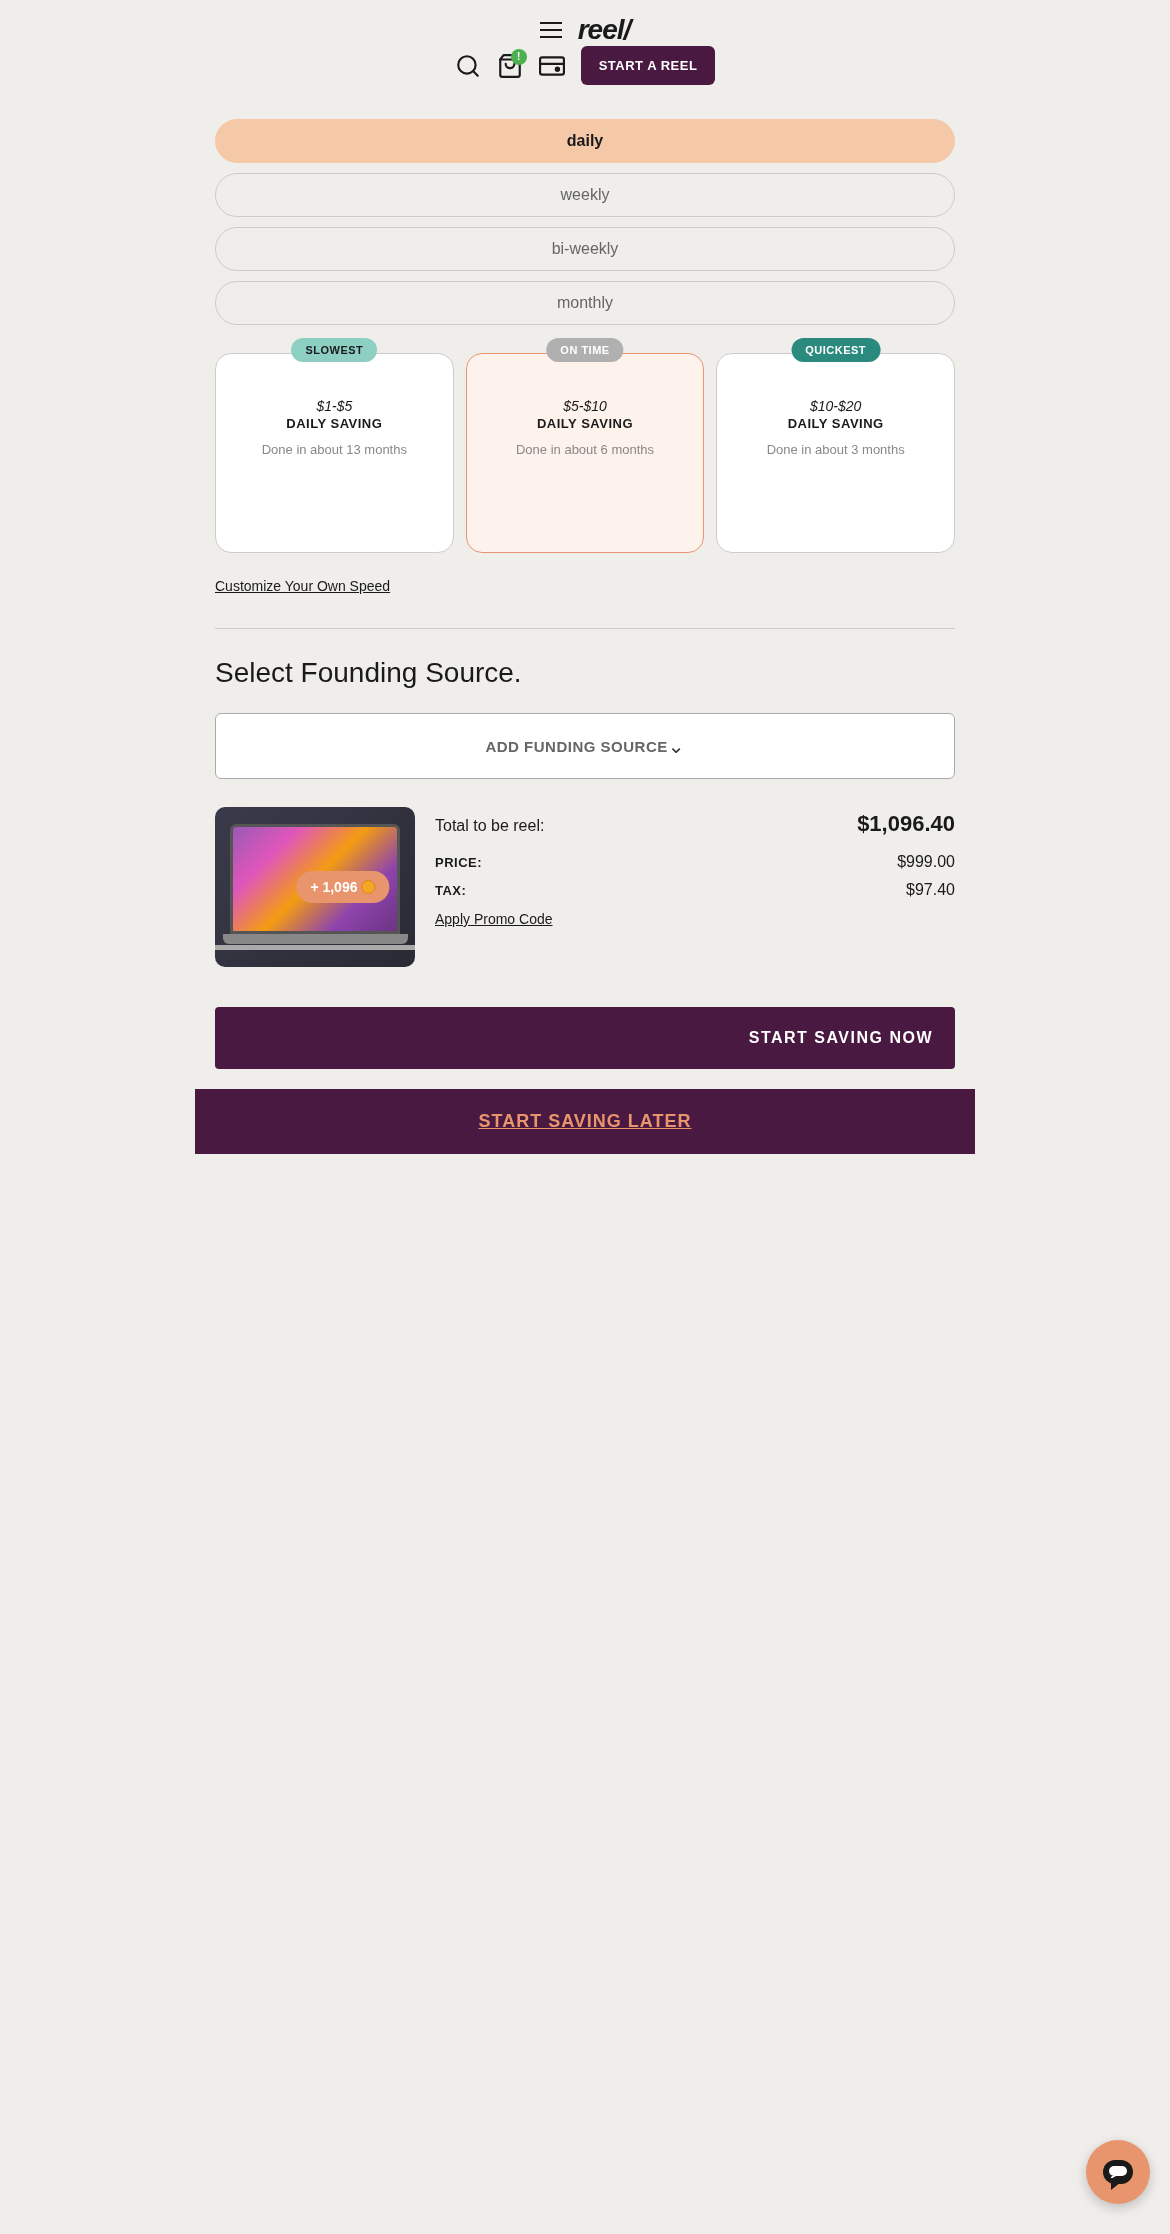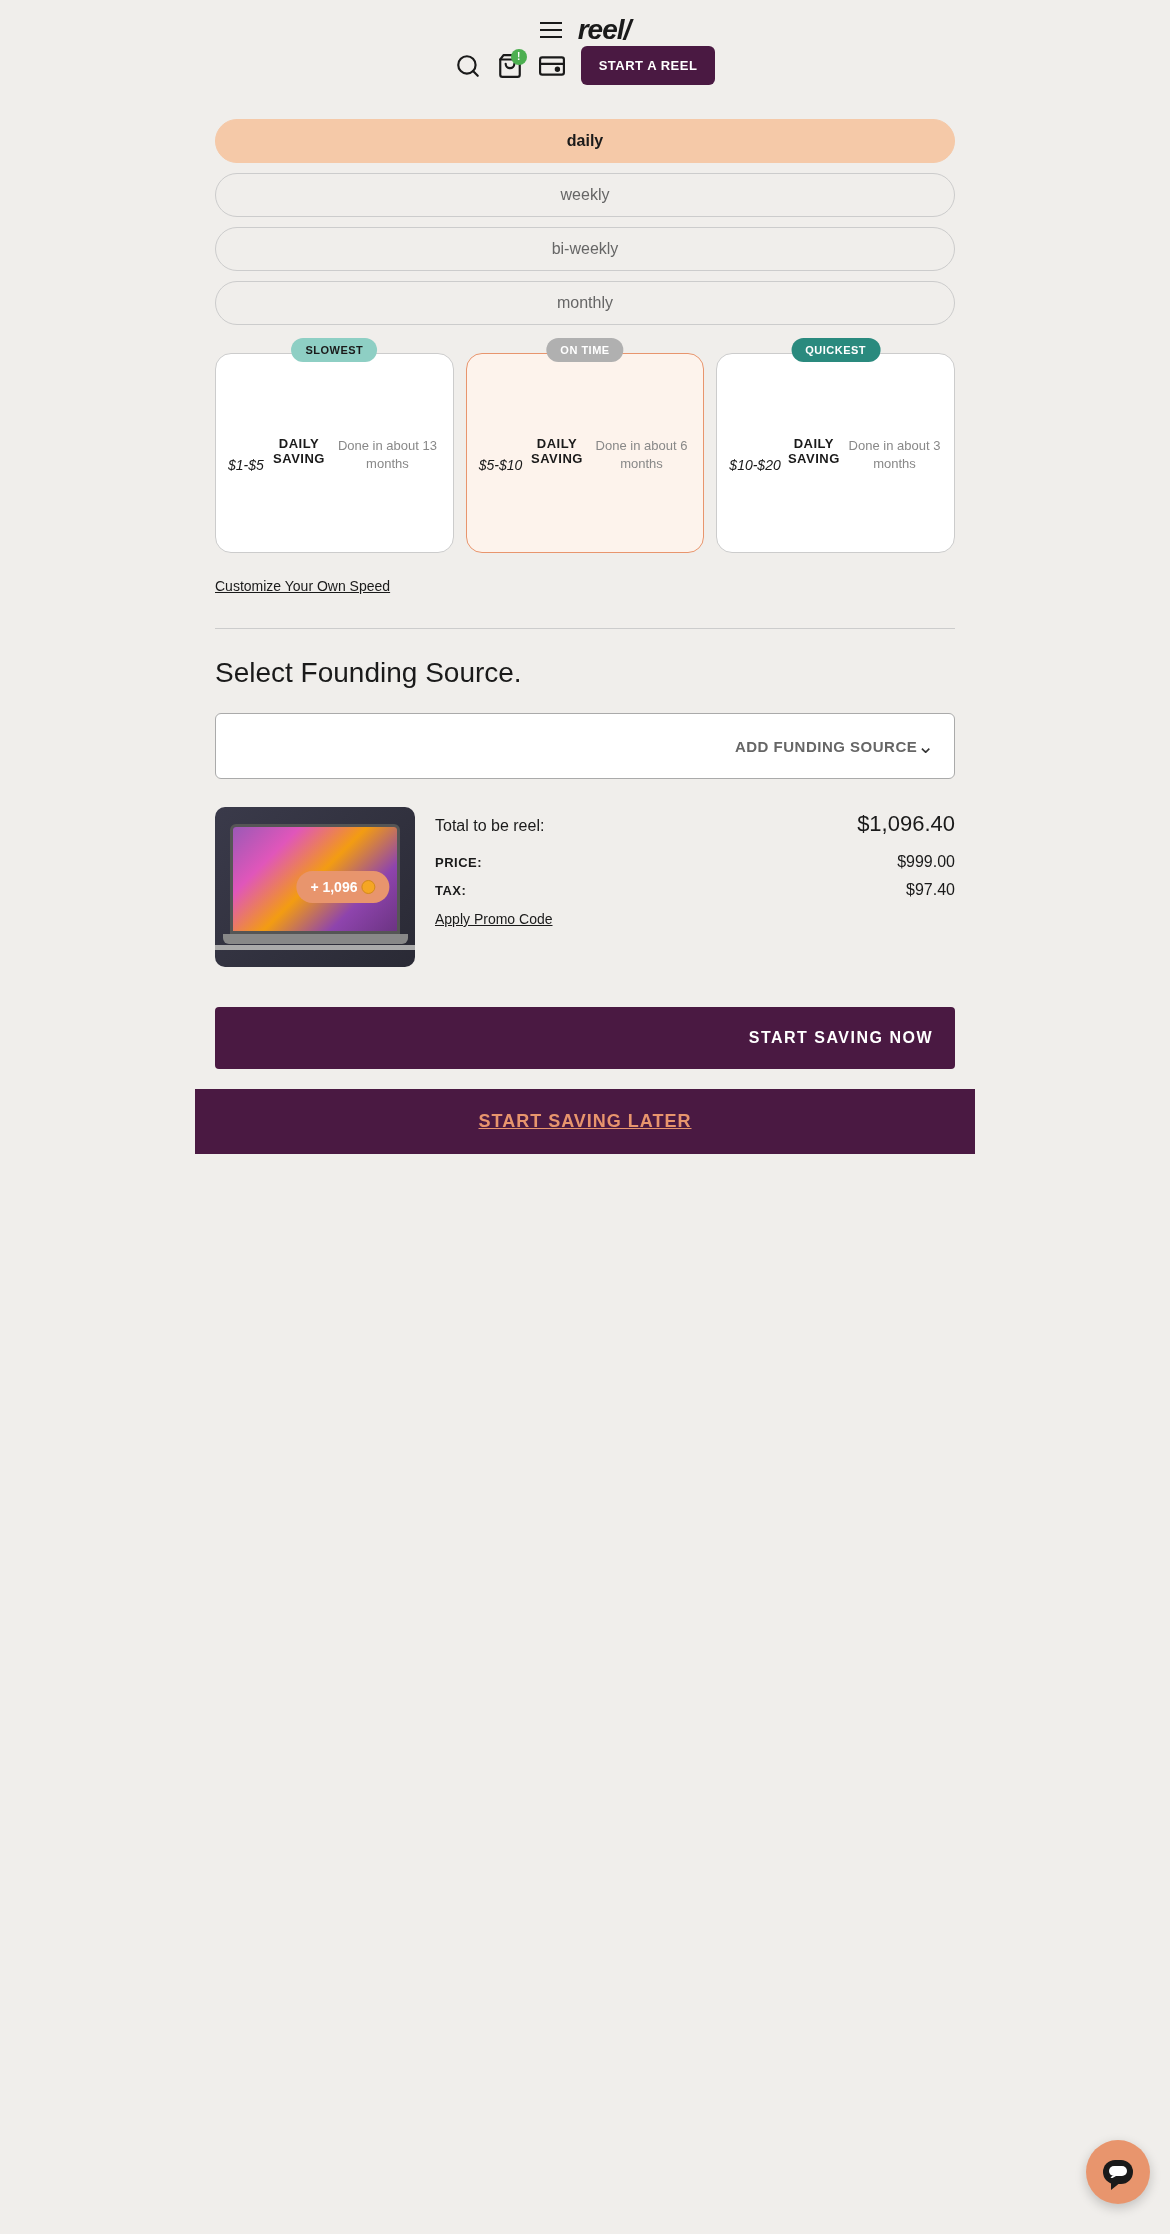--- a/index.html
+++ b/index.html
@@ -137,21 +137,21 @@
     }
     .speed-card {
       flex: 1;
       border: 1.5px solid #ccc;
       border-radius: 16px;
       padding: 14px 12px 20px;
       position: relative;
       background: white;
       min-height: 200px;
       display: flex;
-      flex-direction: row;
+      flex-direction: column;
       align-items: center;
     }
     .speed-card.selected {
       border-color: #e8956d;
       background: #fdf3ec;
     }
     .speed-badge {
       position: absolute;
       top: -16px;
       left: 50%;
@@ -216,21 +216,21 @@
     }
 
     .funding-dropdown {
       width: 100%;
       border: 1.5px solid #aaa;
       border-radius: 6px;
       padding: 20px 20px;
       background: white;
       display: flex;
       align-items: center;
-      justify-content: flex-end;
+      justify-content: center;
       cursor: pointer;
       margin-bottom: 28px;
     }
     .funding-label {
       font-size: 15px;
       font-weight: 600;
       color: #666;
       letter-spacing: 0.5px;
     }
     .chevron-down {
@@ -336,21 +336,21 @@
       justify-content: space-between;
       align-items: baseline;
       margin-bottom: 16px;
     }
     .total-label {
       font-size: 16px;
       color: #1a1a1a;
     }
     .total-value {
       font-size: 22px;
-      font-weight: 400;
+      font-weight: 700;
       color: #1a1a1a;
     }
     .price-row {
       display: flex;
       justify-content: space-between;
       align-items: baseline;
       margin-bottom: 10px;
     }
     .price-label {
       font-size: 13px;

